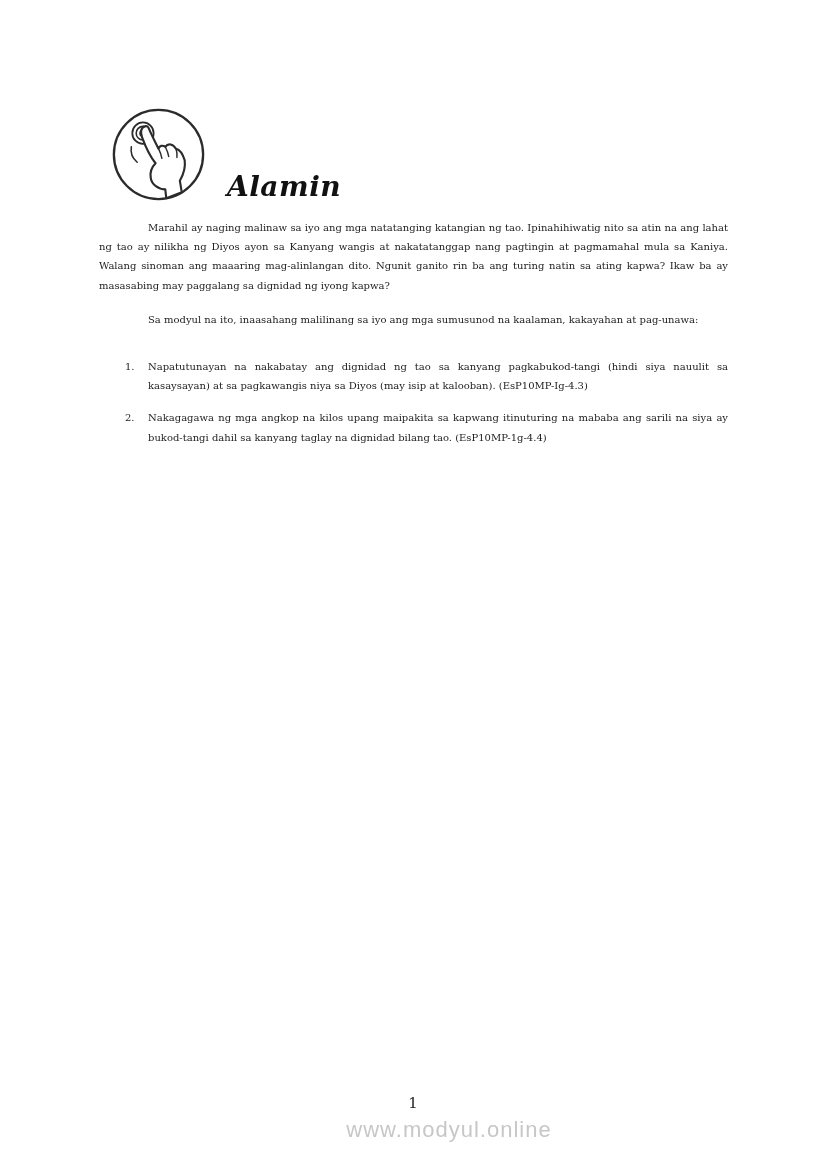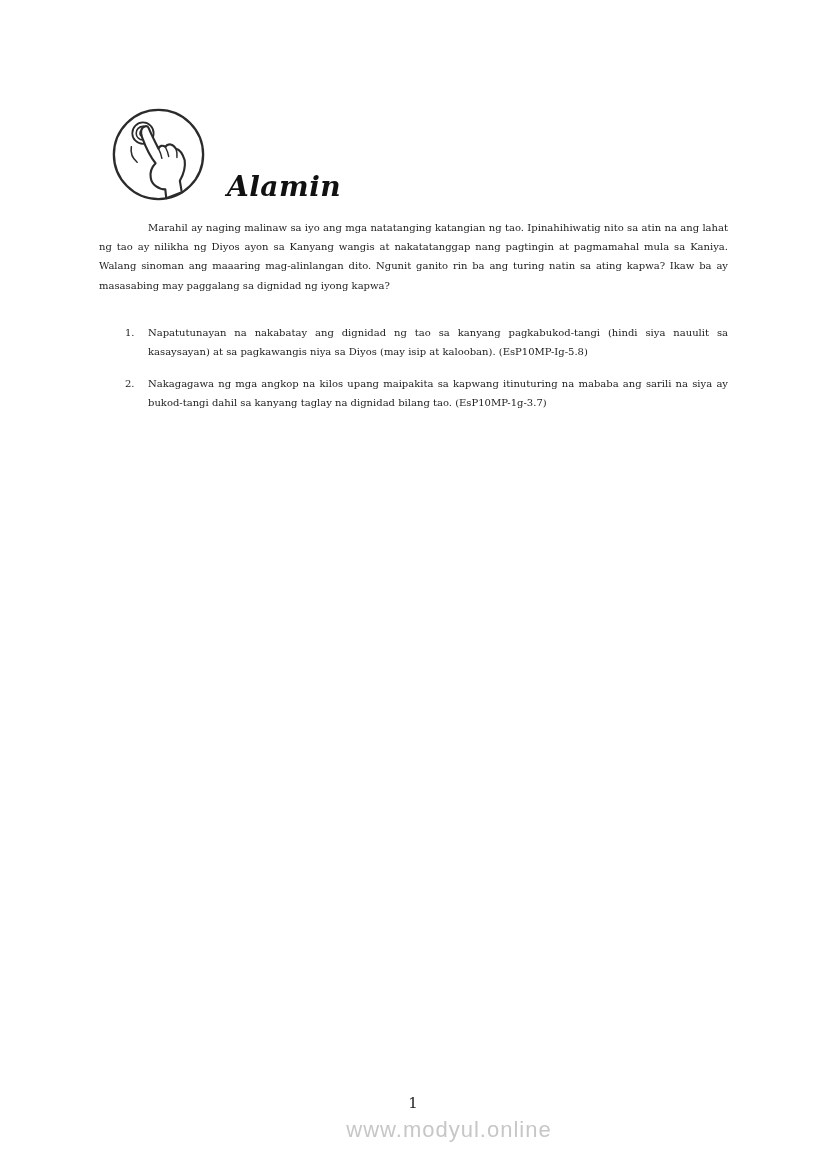--- a/index.html
+++ b/index.html
@@ -115,29 +115,30 @@
         <path d="M50,44 C52,48 53,51 53.5,54" fill="none" stroke="#2b2b2b" stroke-width="1.5" stroke-linecap="round"></path>
         <path d="M57,42 C59,46 60,49 60.5,52" fill="none" stroke="#2b2b2b" stroke-width="1.5" stroke-linecap="round"></path>
         <path d="M68,44 C69,47 69.5,50 69,53" fill="none" stroke="#2b2b2b" stroke-width="1.5" stroke-linecap="round"></path>
       </svg>
     </span>
     <span class="section-title">Alamin</span>
   </div>
 
   <div class="content">
     <p>Marahil ay naging malinaw sa iyo ang mga natatanging katangian ng tao. Ipinahihiwatig nito sa atin na ang lahat ng tao ay nilikha ng Diyos ayon sa Kanyang wangis at nakatatanggap nang pagtingin at pagmamahal mula sa Kaniya. Walang sinoman ang maaaring mag-alinlangan dito. Ngunit ganito rin ba ang turing natin sa ating kapwa? Ikaw ba ay masasabing may paggalang sa dignidad ng iyong kapwa?</p>
+    <p>Sa modyul na ito, inaasahang malilinang sa iyo ang mga sumusunod na kaalaman, kakayahan at pag-unawa:</p>
 
     <div class="objectives">
       <div class="objective">
         <span class="num">1.</span>
-        <span class="obj-text">Napatutunayan na nakabatay ang dignidad ng tao sa kanyang pagkabukod-tangi (hindi siya nauulit sa kasaysayan) at sa pagkawangis niya sa Diyos (may isip at kalooban). (EsP10MP-Ig-5.8)</span>
+        <span class="obj-text">Napatutunayan na nakabatay ang dignidad ng tao sa kanyang pagkabukod-tangi (hindi siya nauulit sa kasaysayan) at sa pagkawangis niya sa Diyos (may isip at kalooban). (EsP10MP-Ig-4.3)</span>
       </div>
       <div class="objective">
         <span class="num">2.</span>
-        <span class="obj-text">Nakagagawa ng mga angkop na kilos upang maipakita sa kapwang itinuturing na mababa ang sarili na siya ay bukod-tangi dahil sa kanyang taglay na dignidad bilang tao. (EsP10MP-1g-3.7)</span>
+        <span class="obj-text">Nakagagawa ng mga angkop na kilos upang maipakita sa kapwang itinuturing na mababa ang sarili na siya ay bukod-tangi dahil sa kanyang taglay na dignidad bilang tao. (EsP10MP-1g-4.4)</span>
       </div>
     </div>
   </div>
 
   <div class="page-number">1</div>
   <div class="watermark">www.modyul.online</div>
 
 </div>
 
 </body></html>

